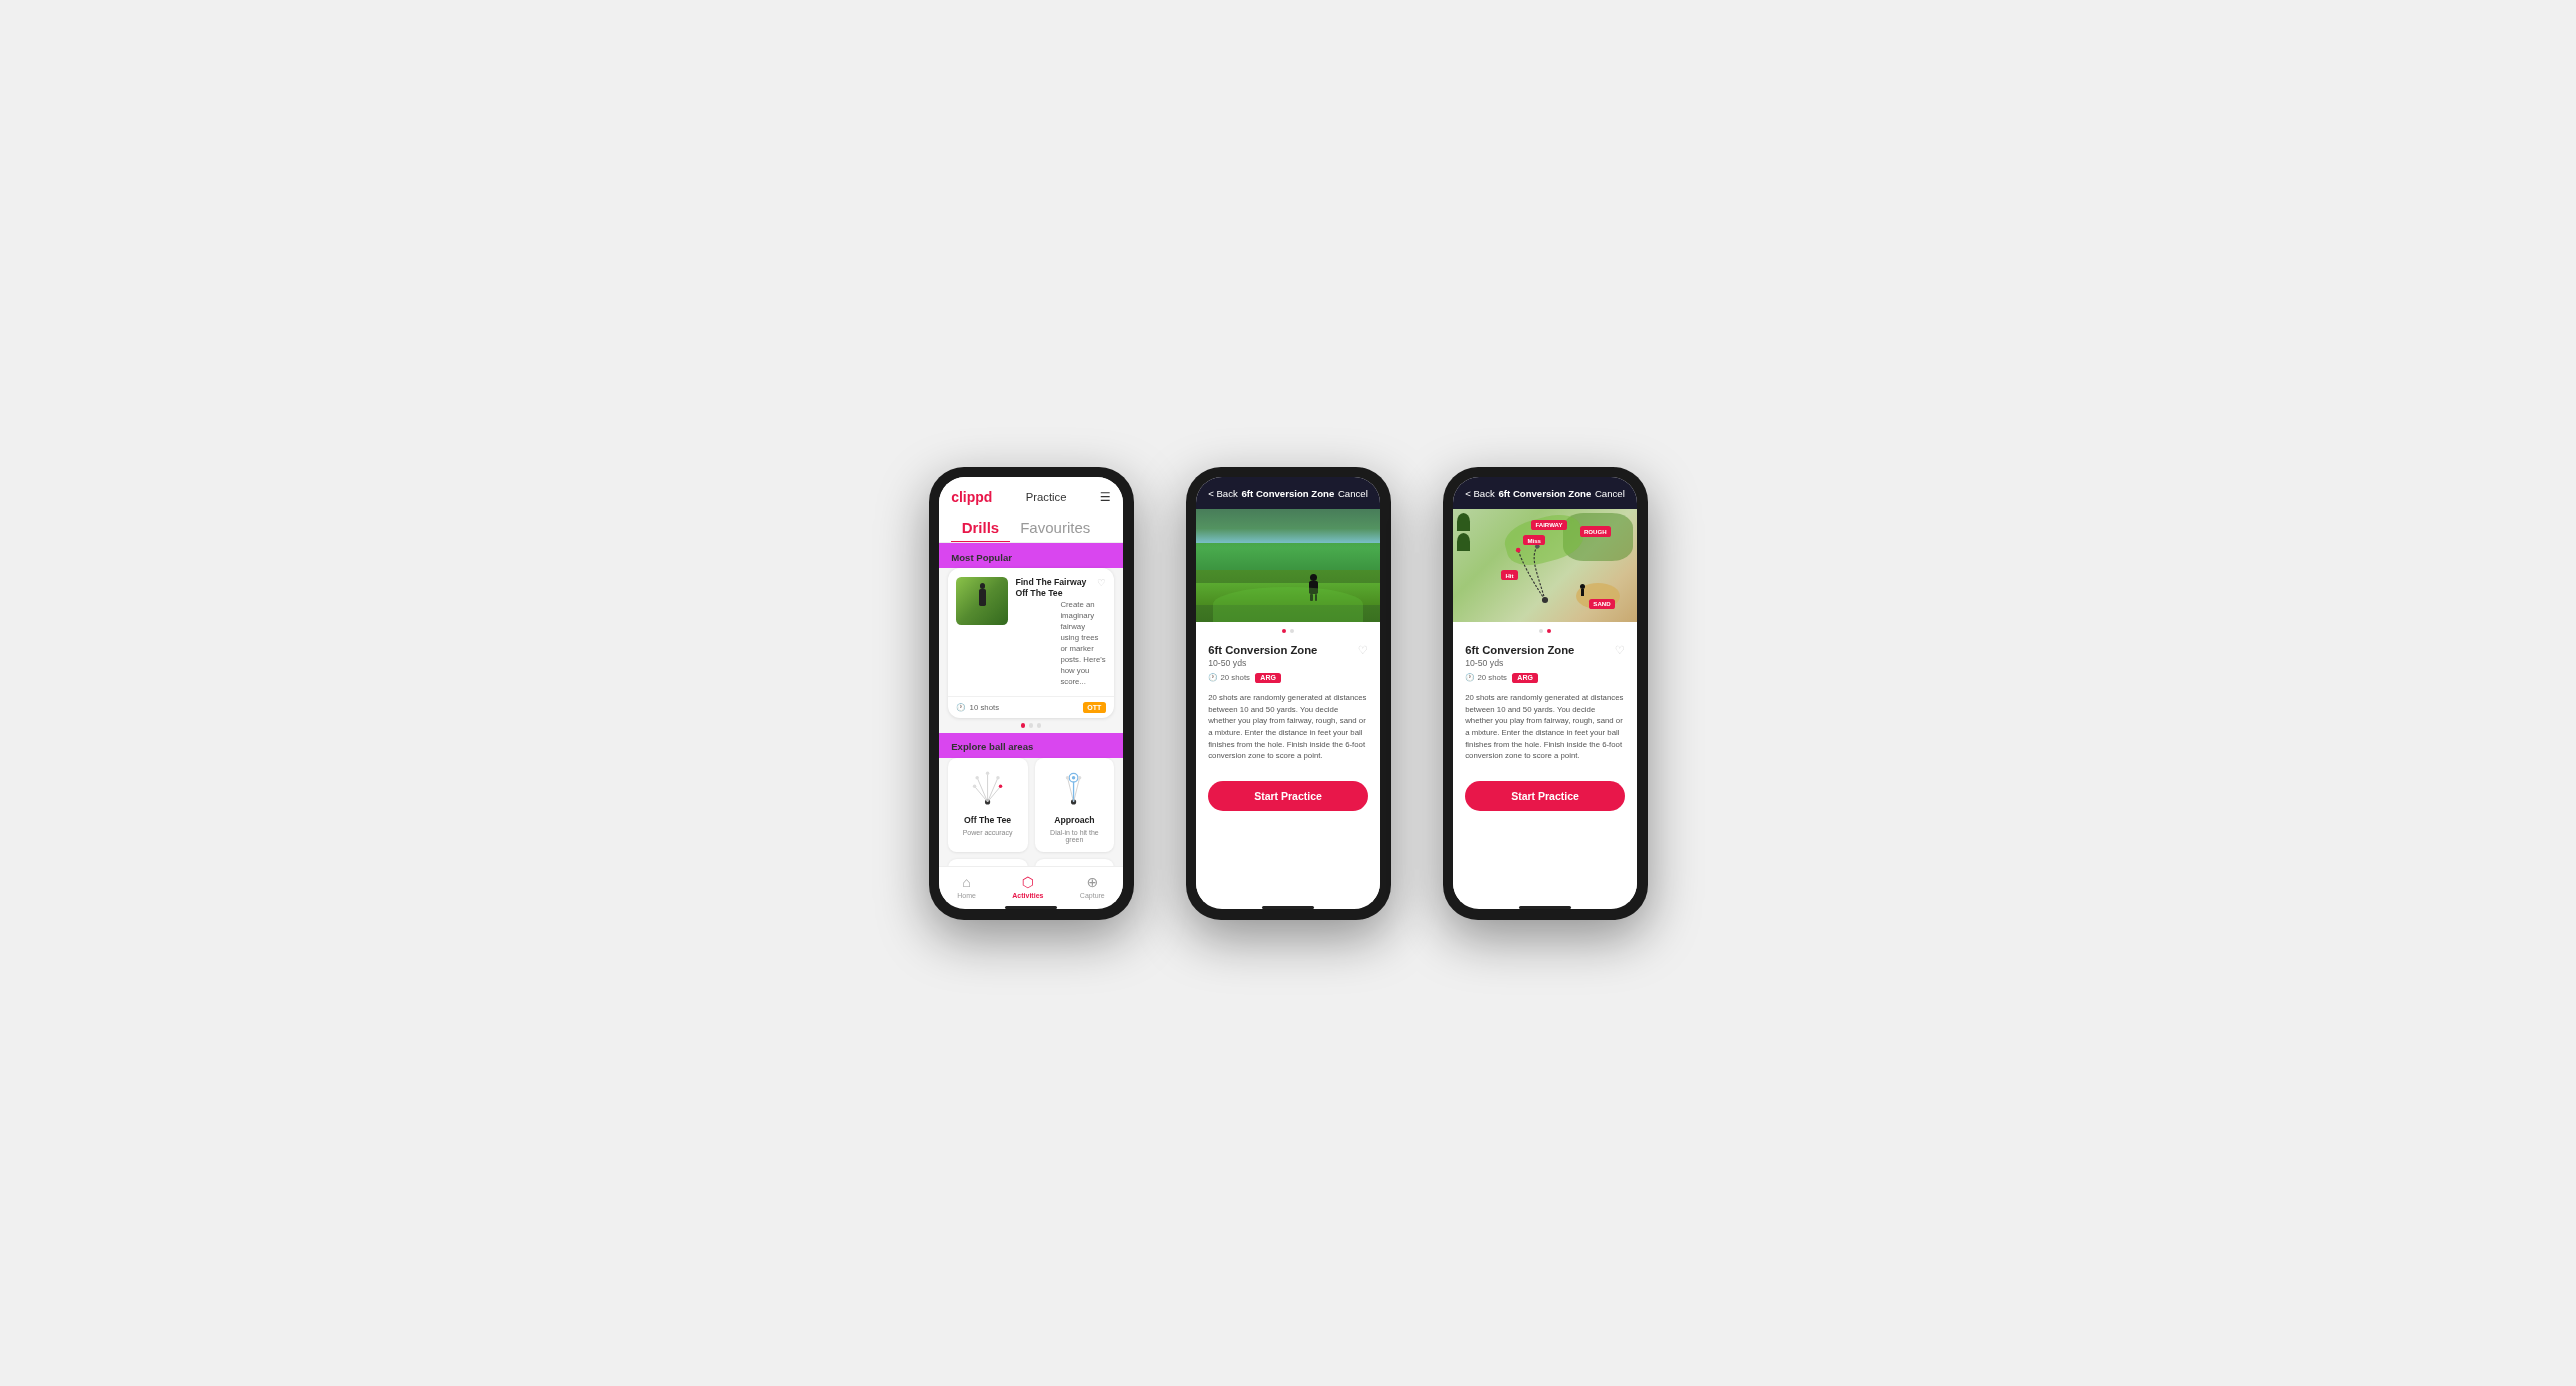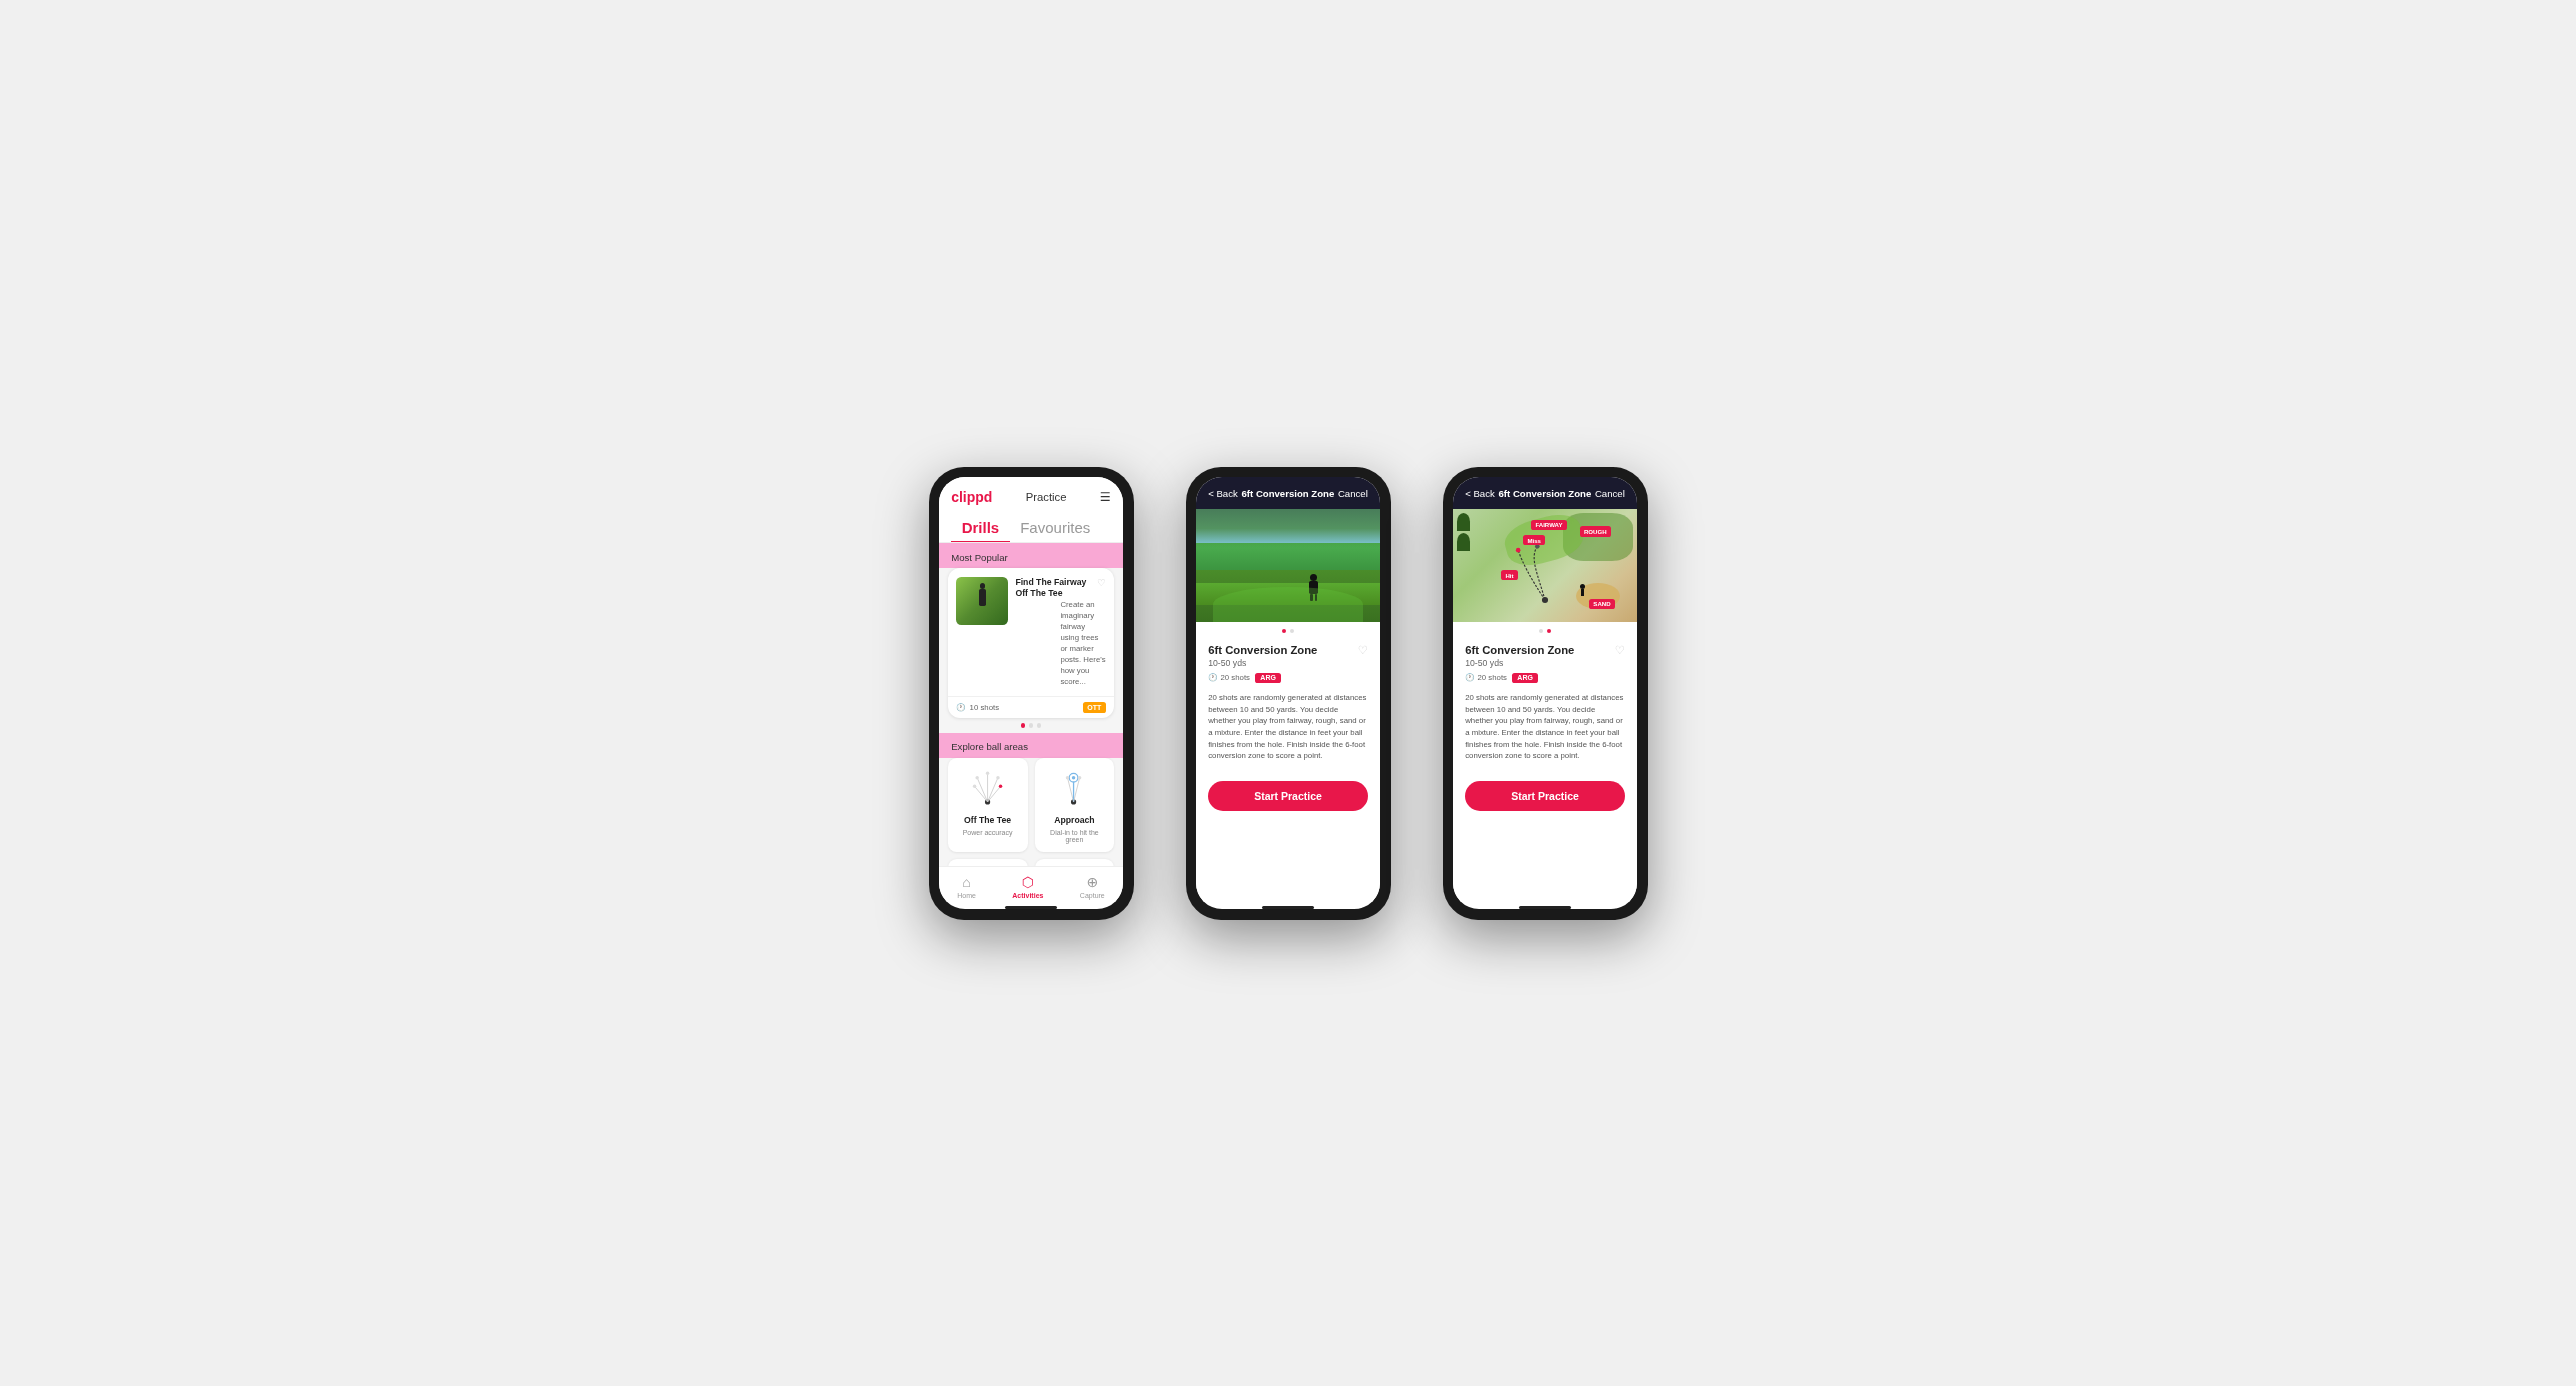--- a/index.html
+++ b/index.html
@@ -81,24 +81,24 @@
     }
     .phone1-content {
       flex: 1;
       overflow-y: auto;
       background: #f5f5f5;
       scrollbar-width: none;
     }
     .phone1-content::-webkit-scrollbar { display: none; }
     .section-label {
       font-size: 9.6px;
-      font-weight: 400;
+      font-weight: 700;
       color: #333;
       padding: 8.7px 12.2px 5.2px 12.2px;
-      background: #f9a8d4;
+      background: #d946ef;
     }
     
     .featured-card {
       margin: 0 8.7px;
       background: #fff;
       border-radius: 12px;
       overflow: hidden;
       box-shadow: 0 0.9px 3.5px rgba(0,0,0,0.1);
     }
     .featured-card-inner {

